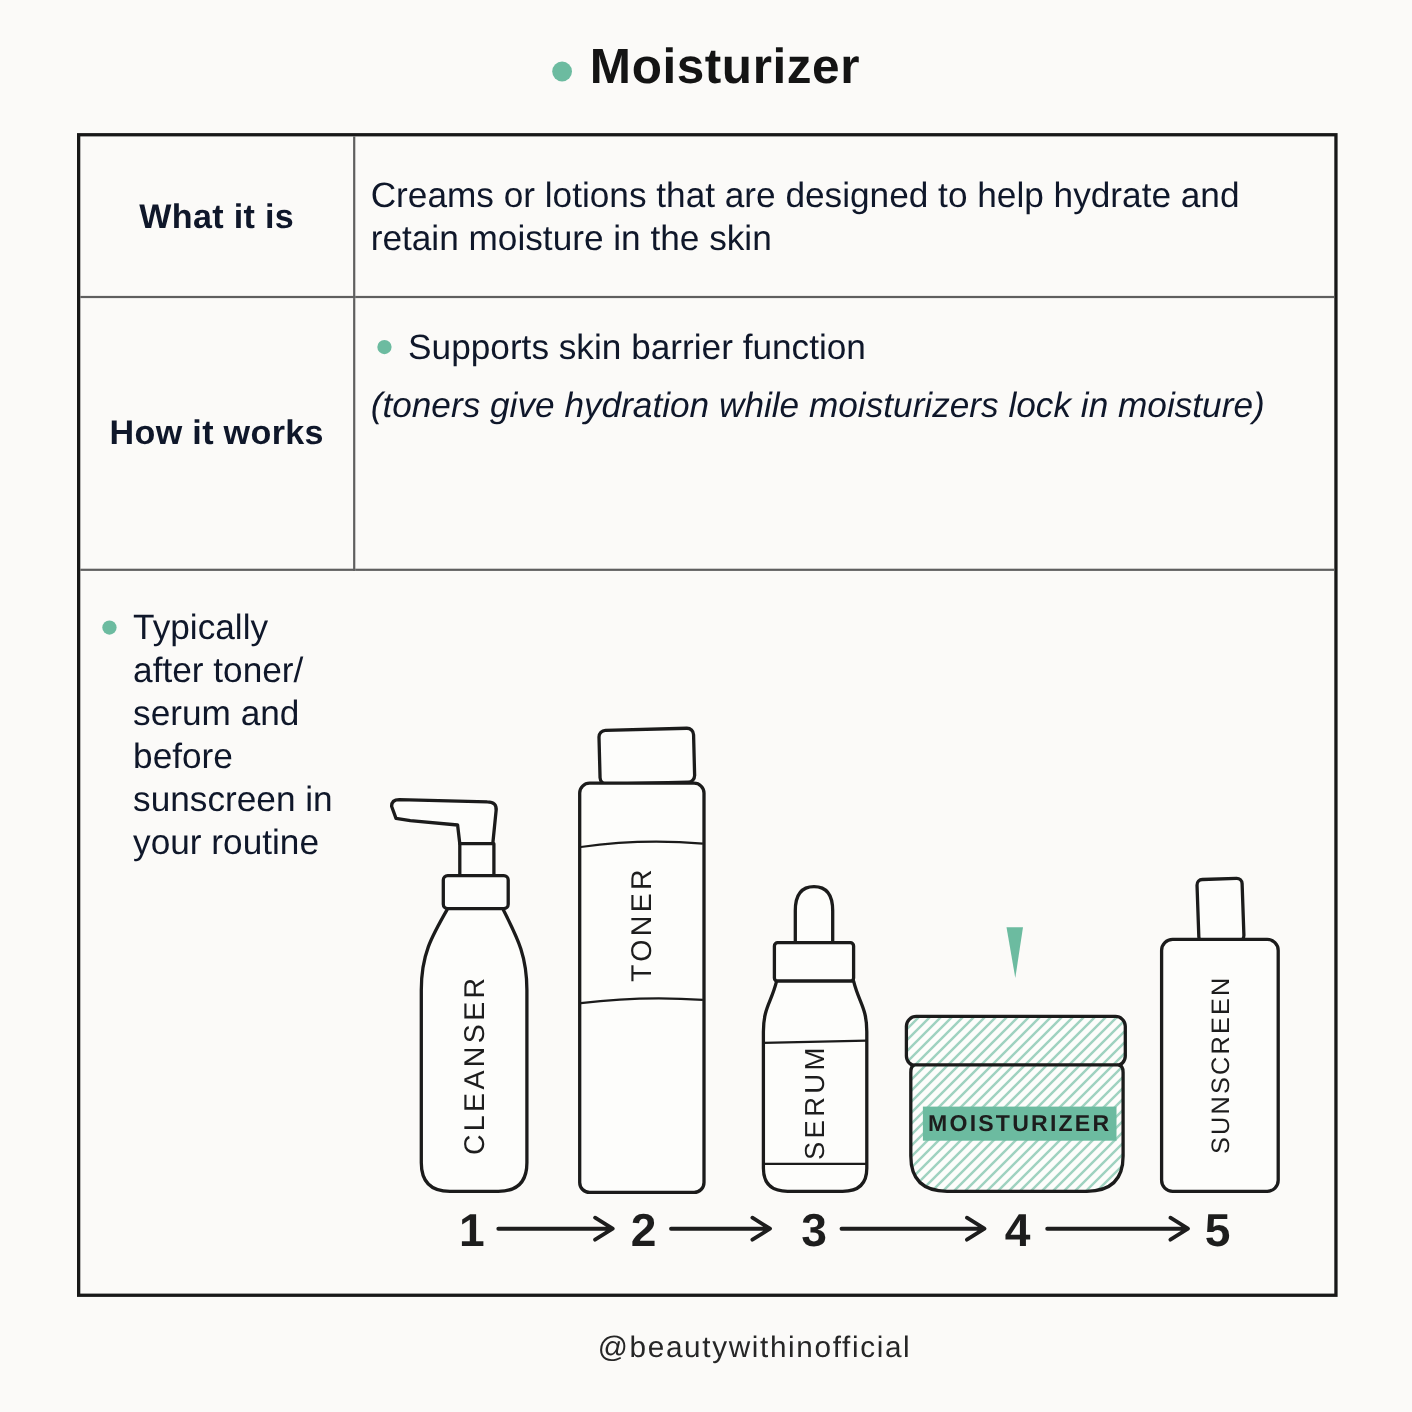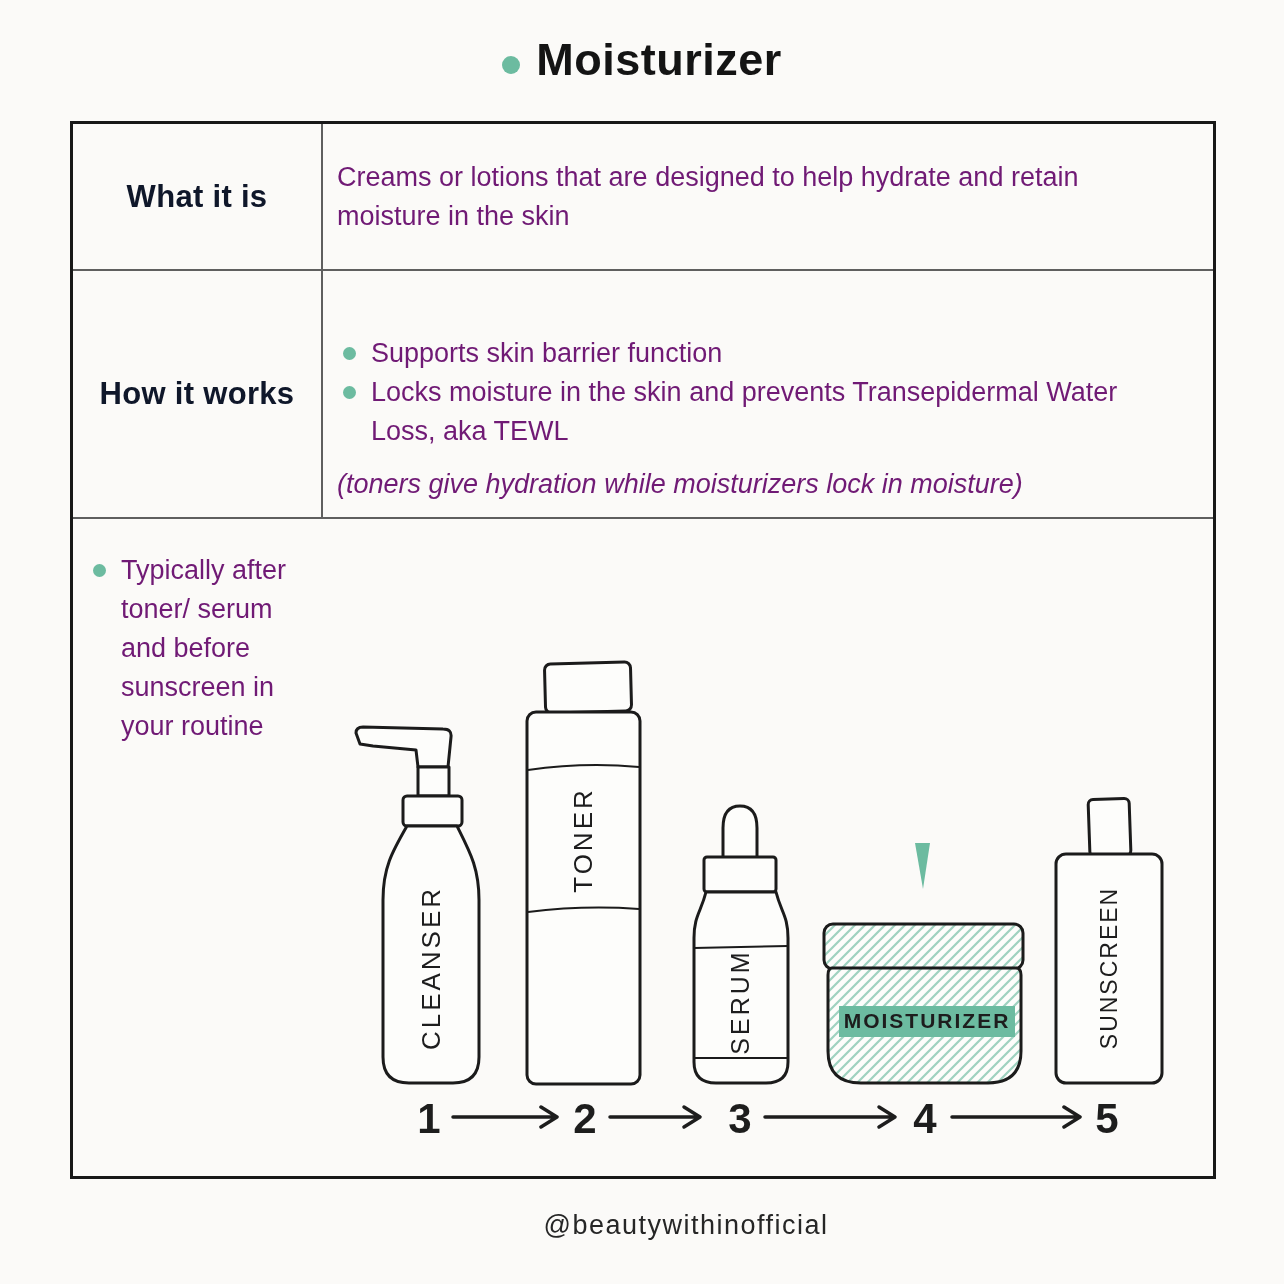--- a/index.html
+++ b/index.html
@@ -31,25 +31,25 @@
   }
   .cell{box-sizing:border-box;}
   .label-cell{
     border-right:2px solid #5f5f5f;
     display:flex;align-items:center;justify-content:center;
     font-weight:700;font-size:31px;color:#0f172a;letter-spacing:.3px;
     text-align:center;padding:0 10px;
   }
   .rb{border-bottom:2px solid #5f5f5f;}
   .content-cell{
-    padding:0 20px 0 14px;font-size:27px;line-height:39px;color:#701a75;
+    padding:0 20px 0 14px;font-size:32px;line-height:39px;color:#0f172a;
   }
   .cc-1{display:flex;align-items:center;}
   .cc-1 p{margin:0;max-width:810px;}
-  .cc-2{padding-top:63px;}
+  .cc-2{padding-top:25px;}
   .cc-3{padding-top:32px;position:relative;border-radius:27px;}
   .bullet-row{display:flex;gap:15px;padding-left:6px;}
   .bullet-dot{
     width:13px;height:13px;border-radius:50%;background:#6cbba0;
     flex:none;margin-top:13px;
   }
   .bullet-row .bt{max-width:800px;}
   .cc-3 .bt{max-width:690px;}
   .note-line{margin-top:14px;max-width:860px;font-style:italic;}
 
@@ -83,24 +83,20 @@
     <div class="cell label-cell rb">What it is</div>
     <div class="cell content-cell cc-1 rb">
       <p>Creams or lotions that are designed to help hydrate and retain moisture in the skin</p>
     </div>
 
     <div class="cell label-cell rb">How it works</div>
     <div class="cell content-cell cc-2 rb">
       <div class="bullet-row">
         <span class="bullet-dot"></span>
         <span class="bt">Supports skin barrier function</span>
-      </div>
-      <div class="bullet-row">
-        <span class="bullet-dot"></span>
-        <span class="bt">Locks moisture in the skin and prevents Transepidermal Water Loss, aka TEWL</span>
       </div>
       <div class="note-line">(toners give hydration while moisturizers lock in moisture)</div>
     </div>
 
     <div class="cell content-cell cc-3">
       <div class="bullet-row">
         <span class="bullet-dot"></span>
         <span class="bt">Typically after toner/ serum and before sunscreen in your routine</span>
       </div>
     </div>

